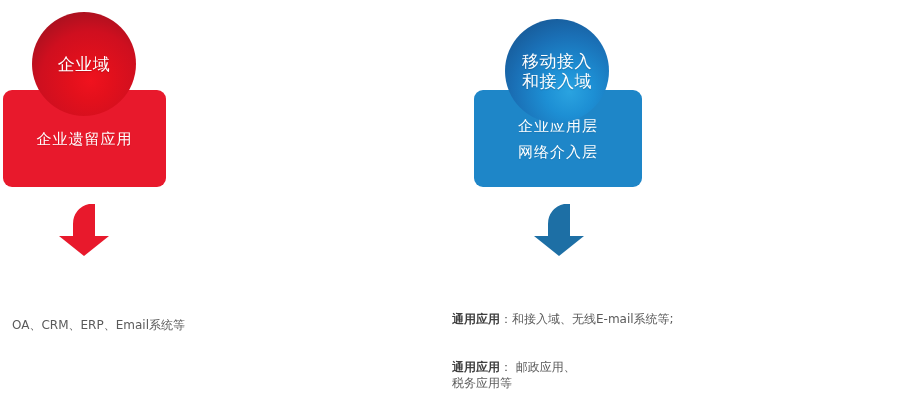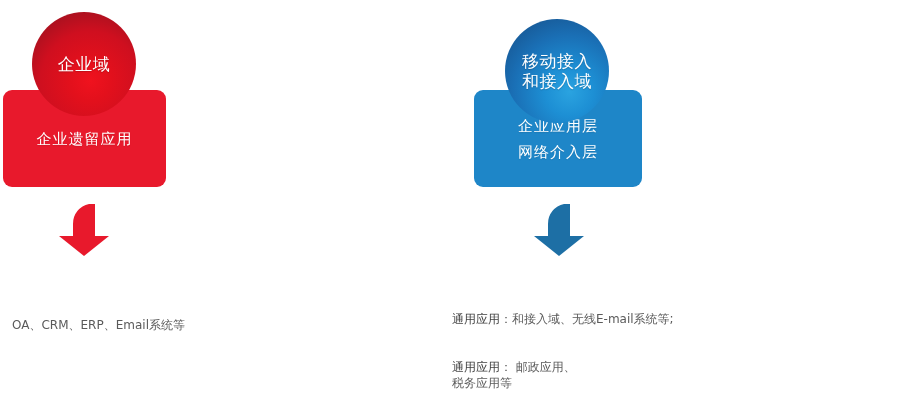--- a/index.html
+++ b/index.html
@@ -78,21 +78,21 @@
 
   
   .caption {
     position: absolute;
     color: #5a5a5a;
     font-size: 12px;
     line-height: 16px;
     white-space: pre-line;
   }
   .caption-block + .caption-block { margin-top: 10px; }
-  .caption b { color: #3f3f3f; font-weight: 400; }
+  .caption b { color: #3f3f3f; font-weight: 700; }
 
   
   
   #col1 { left: 0; width: 230px; }
   #circle1 { left: 32px; top: 12px; width: 104px; height: 104px;
     background: radial-gradient(circle at 56% 66%, #f0121e 0%, #e3101c 22%, #cf0f1f 55%, #a5111f 82%, #931120 100%);
   }
   #box1 { left: 3px; top: 90px; width: 163px; height: 97px; background: #e8192c; }
   #arrow1 { left: 55px; top: 200px; }
   #cap1 { left: 12px; top: 285px; width: 210px; }

